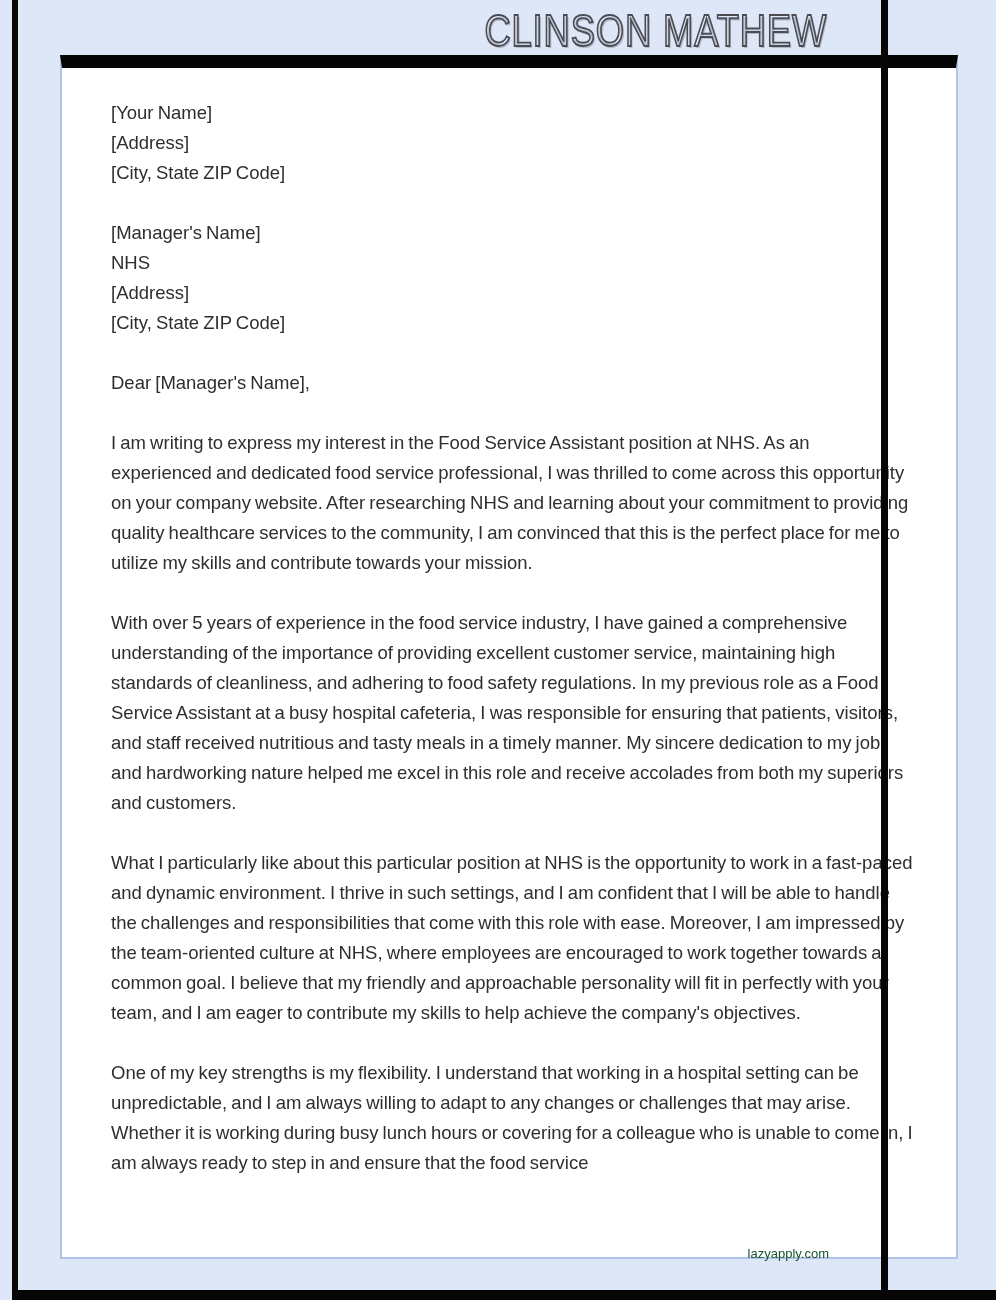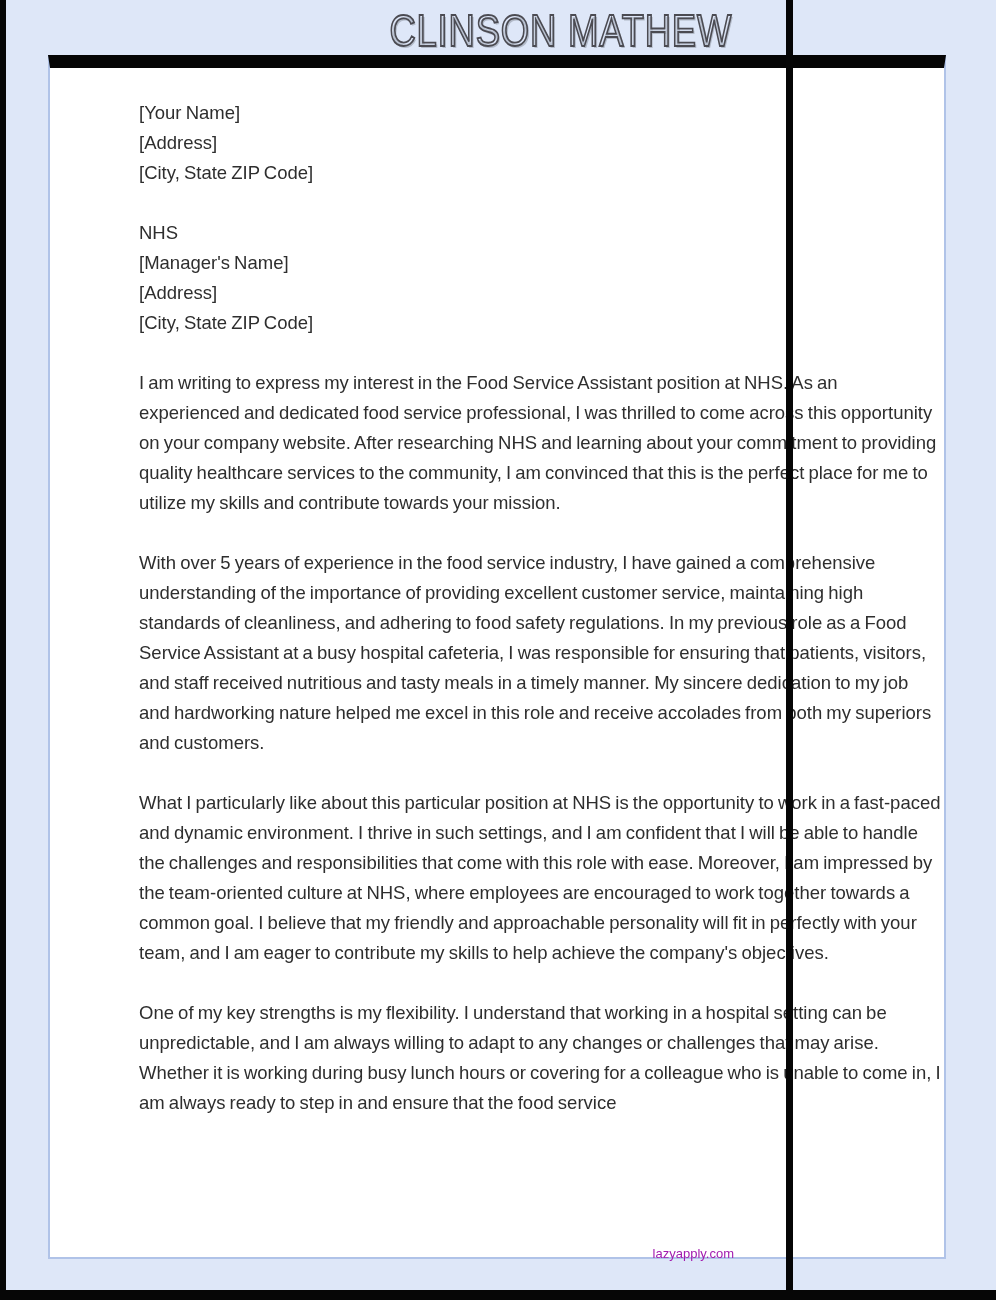--- a/index.html
+++ b/index.html
@@ -4,22 +4,22 @@
 <style>
   * { margin: 0; padding: 0; box-sizing: border-box; }
   html, body { width: 996px; height: 1300px; overflow: hidden; }
   body {
     font-family: "Liberation Sans", sans-serif;
     background: #dee7f8;
     position: relative;
   }
   .canvas {
     position: absolute;
-    left: 0; top: 0;
-    width: 793px; height: 1300px;
+    left: 12px; top: 0;
+    width: 876px; height: 1300px;
     background: #dee7f8;
   }
   
   .edge-left   { position: absolute; left: 0; top: 0; width: 6px;  height: 1300px; background: #060606; z-index: 10; }
   .edge-right  { position: absolute; right: 0; top: 0; width: 7px; height: 1300px; background: #060606; z-index: 10; }
   .edge-bottom { position: absolute; left: 0; bottom: 0; width: 996px; height: 10px; background: #060606; z-index: 10; }
 
   
   .brand {
     position: absolute;
@@ -53,33 +53,32 @@
   
   .letter {
     position: absolute;
     left: 99px; top: 98px;
     width: 802px;
     font-size: 18.5px;
     line-height: 30px;
     word-spacing: -1px;
     color: #2e2e2e;
     z-index: 2;
-    margin-left: 40px;
   }
   .addr-block { margin-bottom: 30px; }
   .salutation { margin-bottom: 30px; }
   .para { margin-bottom: 30px; }
   .para:last-child { margin-bottom: 0; }
 
   .watermark {
     position: absolute;
     top: 1245px; right: 59px;
     font-size: 13px;
     line-height: 18px;
-    color: #a21caf;
+    color: #14532d;
     z-index: 4;
   }
 </style>
 </head>
 <body>
 
 <div class="canvas">
 
   <div class="brand">CLINSON MATHEW</div>
 
@@ -87,26 +86,27 @@
 
   <div class="letter">
 
     <div class="addr-block">
       <div>[Your Name]</div>
       <div>[Address]</div>
       <div>[City, State ZIP Code]</div>
     </div>
 
     <div class="addr-block">
+      <div>[Manager's Name]</div>
       <div>NHS</div>
-      <div>[Manager's Name]</div>
       <div>[Address]</div>
       <div>[City, State ZIP Code]</div>
     </div>
 
+    <div class="salutation">Dear [Manager's Name],</div>
 
     <div class="para">I am writing to express my interest in the Food Service Assistant position at NHS. As an experienced and dedicated food service professional, I was thrilled to come across this opportunity on your company website. After researching NHS and learning about your commitment to providing quality healthcare services to the community, I am convinced that this is the perfect place for me to utilize my skills and contribute towards your mission.</div>
     <div class="para">With over 5 years of experience in the food service industry, I have gained a comprehensive understanding of the importance of providing excellent customer service, maintaining high standards of cleanliness, and adhering to food safety regulations. In my previous role as a Food Service Assistant at a busy hospital cafeteria, I was responsible for ensuring that patients, visitors, and staff received nutritious and tasty meals in a timely manner. My sincere dedication to my job and hardworking nature helped me excel in this role and receive accolades from both my superiors and customers.</div>
     <div class="para">What I particularly like about this particular position at NHS is the opportunity to work in a fast-paced and dynamic environment. I thrive in such settings, and I am confident that I will be able to handle the challenges and responsibilities that come with this role with ease. Moreover, I am impressed by the team-oriented culture at NHS, where employees are encouraged to work together towards a common goal. I believe that my friendly and approachable personality will fit in perfectly with your team, and I am eager to contribute my skills to help achieve the company's objectives.</div>
     <div class="para">One of my key strengths is my flexibility. I understand that working in a hospital setting can be unpredictable, and I am always willing to adapt to any changes or challenges that may arise. Whether it is working during busy lunch hours or covering for a colleague who is unable to come in, I am always ready to step in and ensure that the food service</div>
 
   </div>
 
   <div class="watermark">lazyapply.com</div>
 

